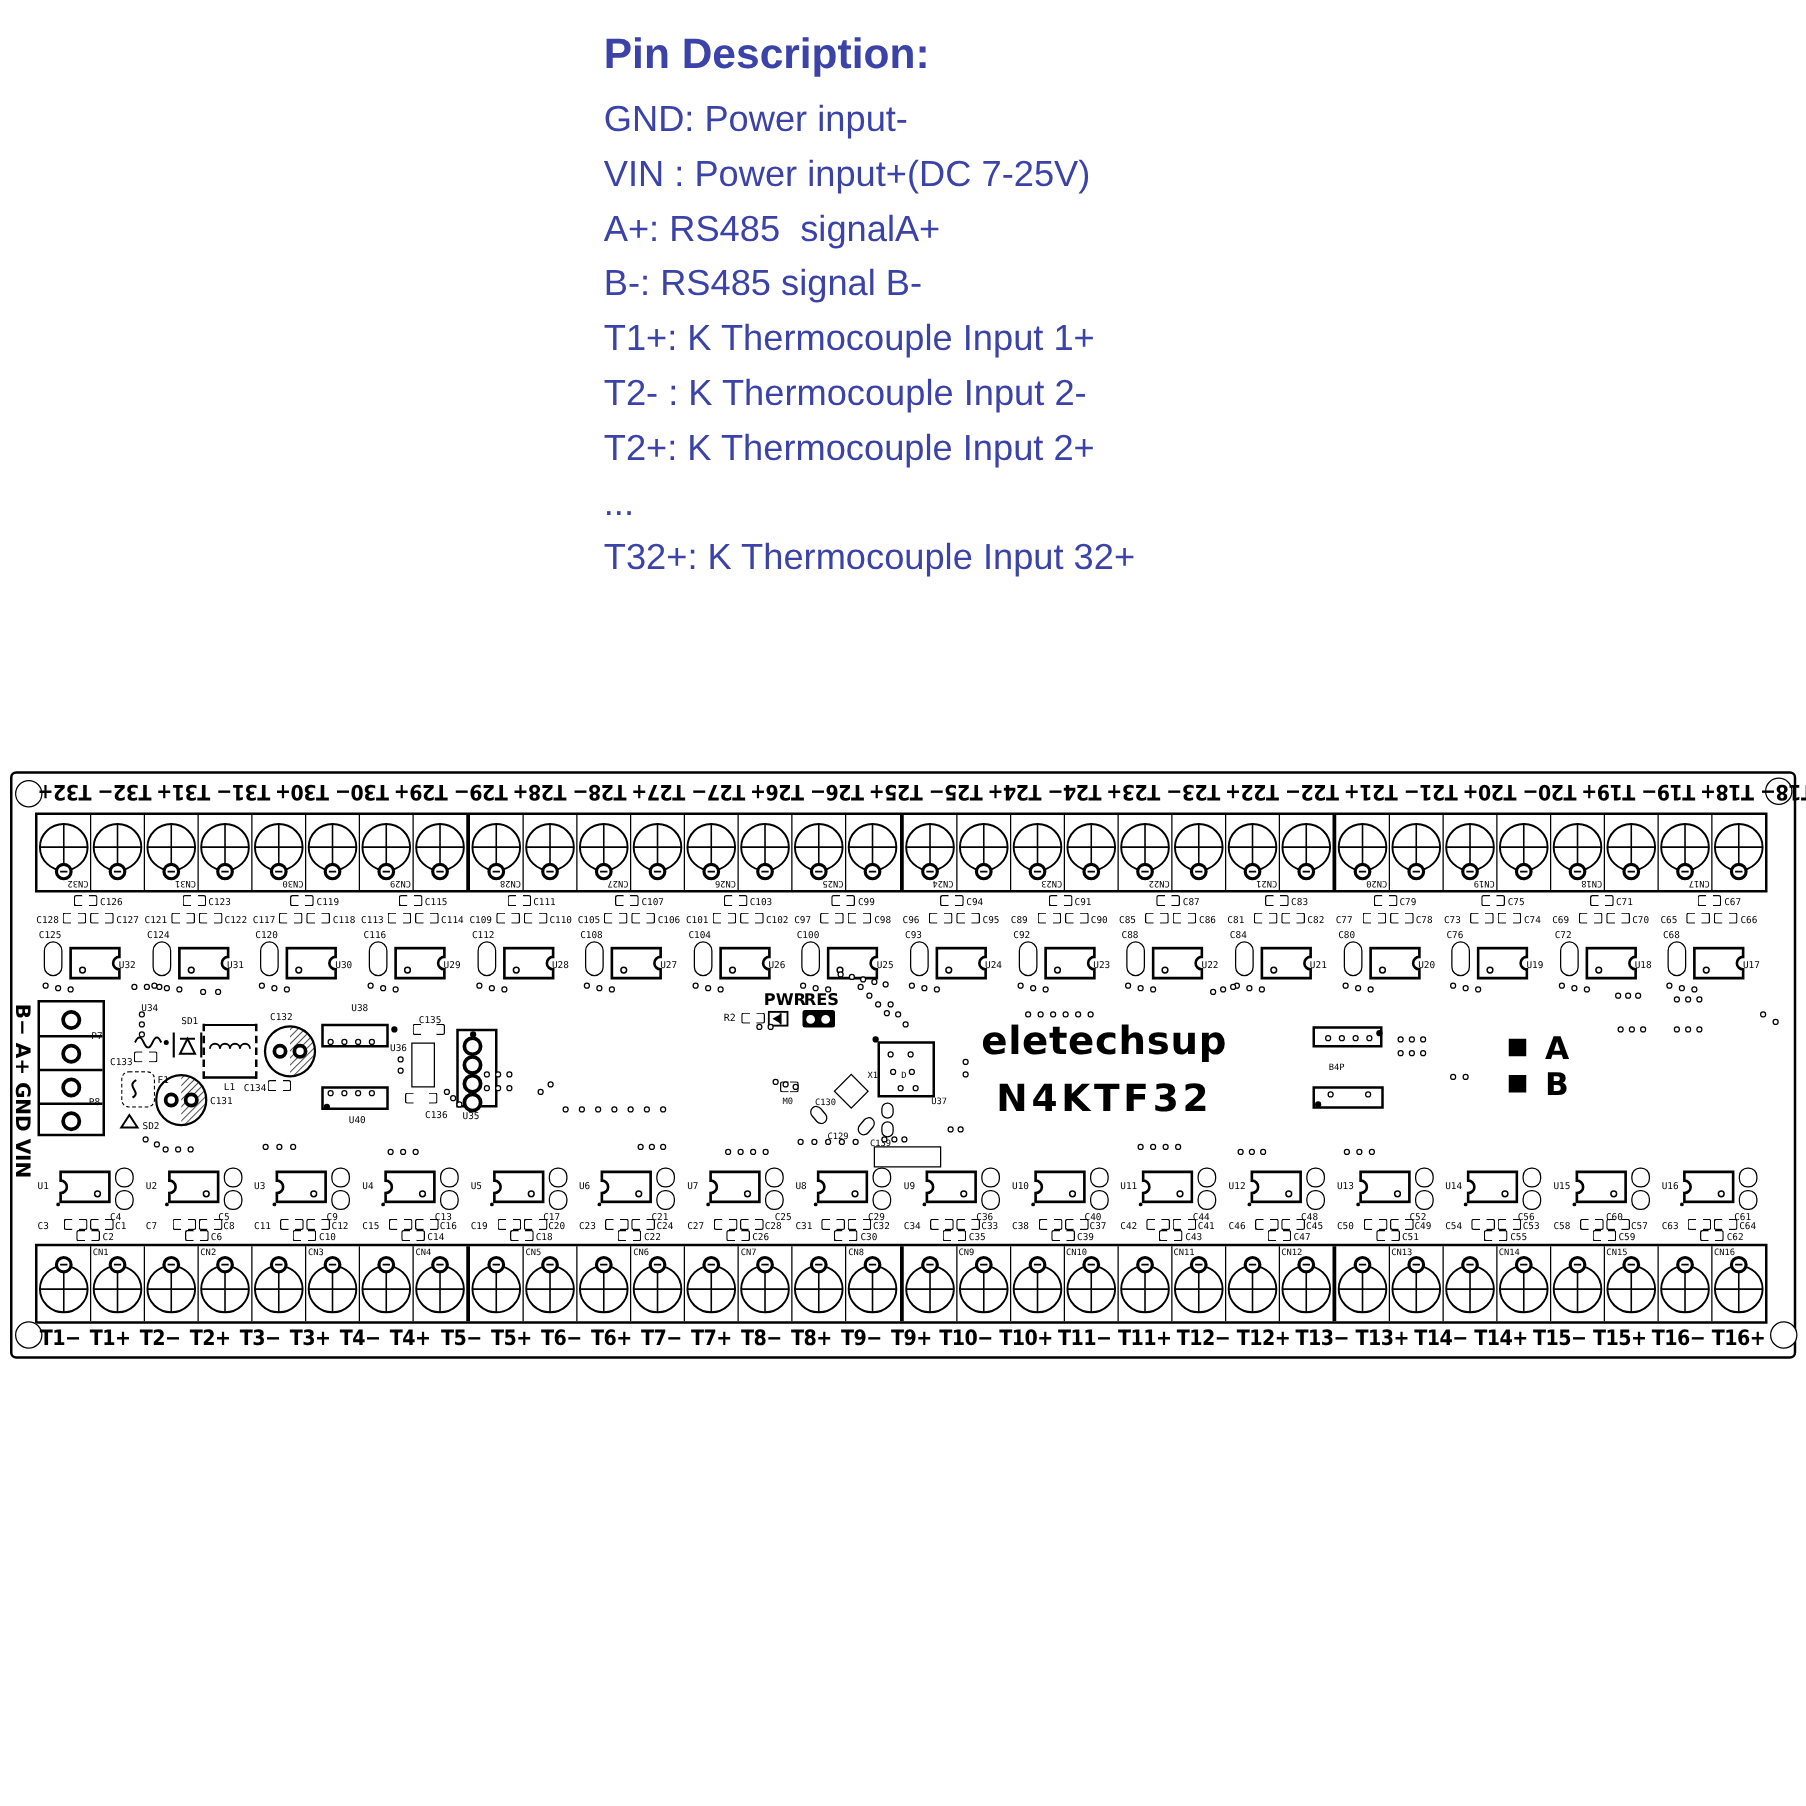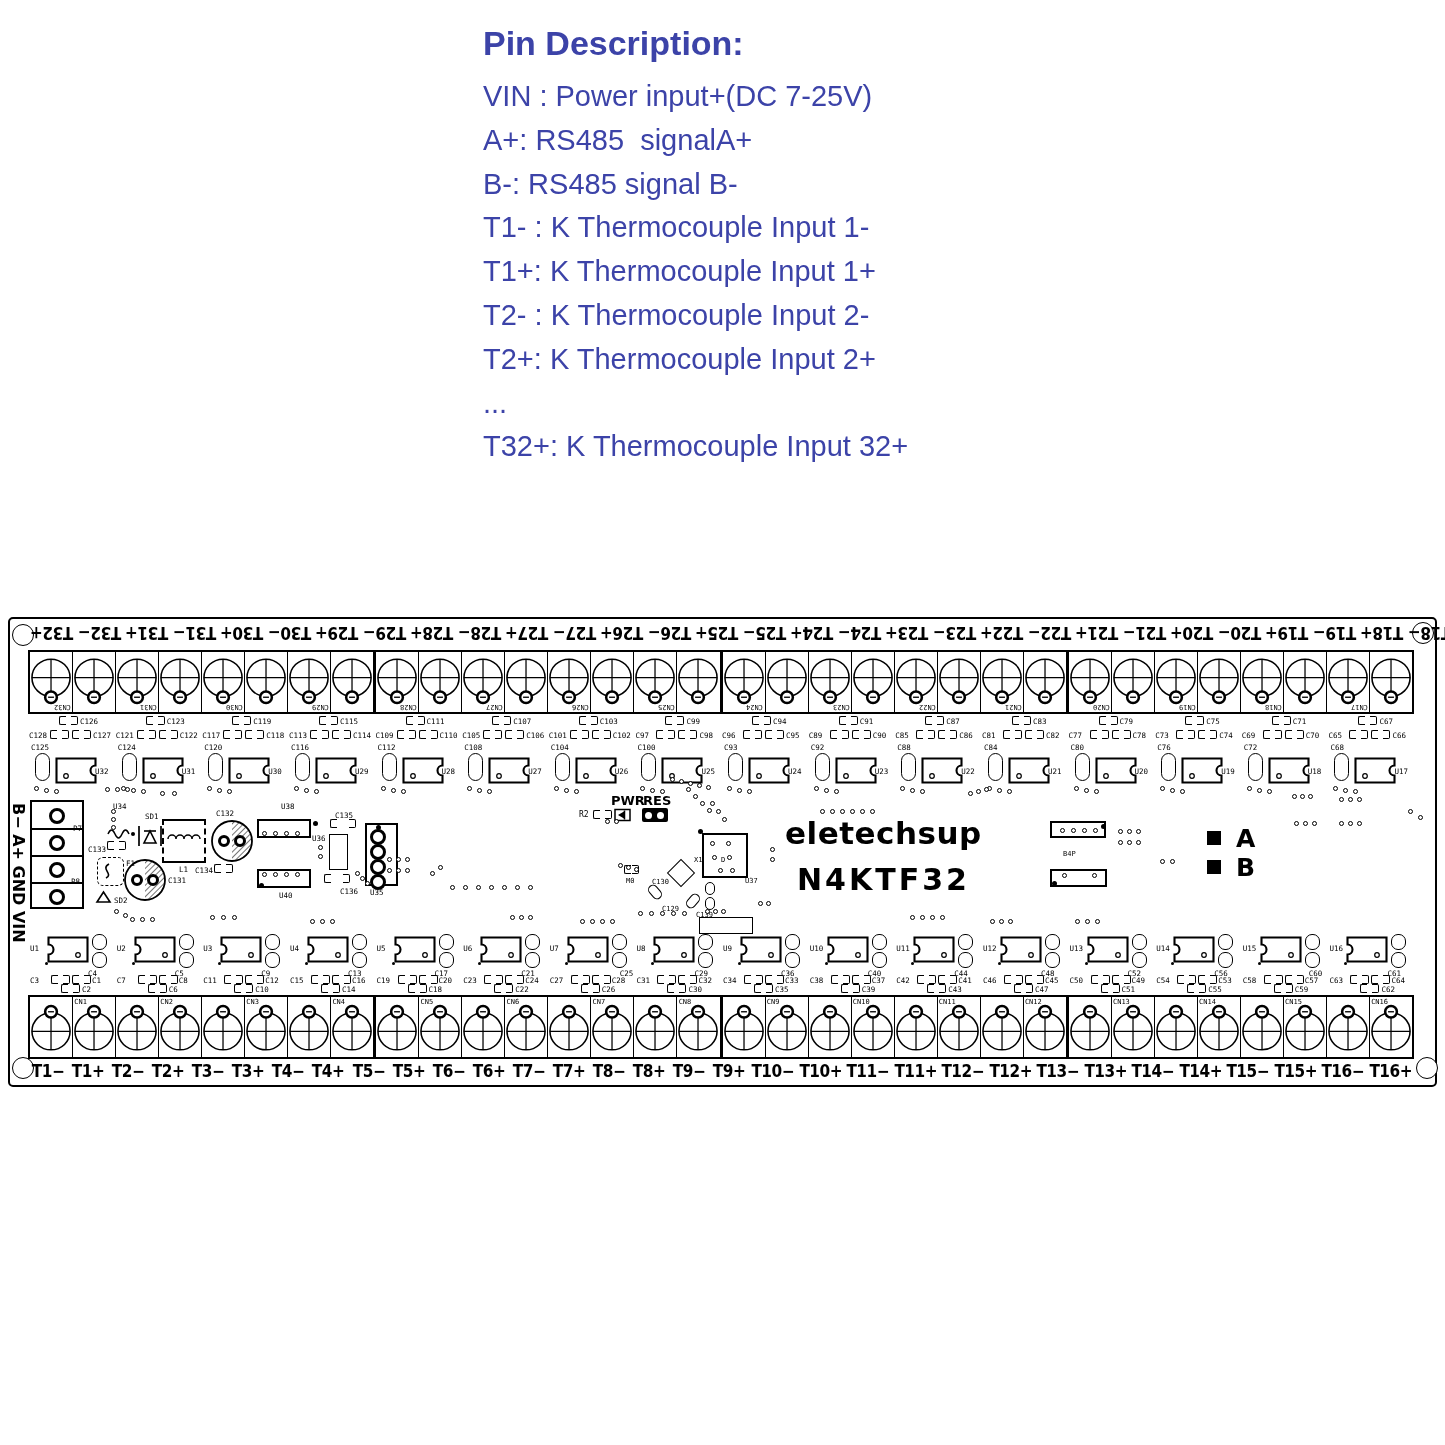--- a/index.html
+++ b/index.html
@@ -72,24 +72,24 @@
   .longrect{position:absolute;left:689px;top:298px;width:54px;height:17px;border:1.8px solid #000;box-sizing:border-box;}
 </style>
 </head>
 <body>
 
 <div class="page">
 
   <section class="pin-desc" style="color: rgb(60, 67, 168);">
     <h1 class="pd-title">Pin Description:</h1>
     <div id="pd-lines">
+        <div class="pd-line">GND: Power input-</div>
         <div class="pd-line">VIN : Power input+(DC 7-25V)</div>
         <div class="pd-line">A+: RS485  signalA+</div>
         <div class="pd-line">B-: RS485 signal B-</div>
-        <div class="pd-line">T1- : K Thermocouple Input 1-</div>
         <div class="pd-line">T1+: K Thermocouple Input 1+</div>
         <div class="pd-line">T2- : K Thermocouple Input 2-</div>
         <div class="pd-line">T2+: K Thermocouple Input 2+</div>
         <div class="pd-line">...</div>
         <div class="pd-line">T32+: K Thermocouple Input 32+</div>
       </div>
   </section>
 
   <div class="board" id="board">
     <span class="hole" style="left:2px;top:5px"></span>
@@ -1151,21 +1151,21 @@
     <span class="pad" style="left:17px;top:30px;width:3px;height:3px"></span>
   </div>
         <div class="tg">
     <span class="clabel" style="left:2px;top:12px">U15</span>
     <span class="icwrap" style="left:19px;top:4px"><svg width="42" height="27" viewBox="0 0 42 27">
     <path d="M40.5,1.5 H1.5 V8.5 A5,5 0 0 1 1.5,18.5 V25.5 H40.5 Z" fill="#fff" stroke="#000" stroke-width="2.1"></path>
     <circle cx="31" cy="19" r="2.3" fill="none" stroke="#000" stroke-width="1.2"></circle>
             </svg></span>
     <span class="ecap" style="left:64px;top:2px"></span>
     <span class="ecap" style="left:64px;top:20px"></span>
-    <span class="clabel" style="left:68px;top:37px">C60</span>
+    <span class="clabel" style="left:44px;top:37px">C60</span>
     <span class="clabel" style="left:2px;top:44px">C58</span>
     <span class="cap" style="left:23px;top:43px"></span>
     <span class="cap" style="left:44px;top:43px"></span>
     <span class="clabel" style="left:64px;top:44px">C57</span>
     <span class="cap" style="left:33px;top:52px"></span>
     <span class="clabel" style="left:54px;top:53px">C59</span>
     <span class="pad" style="left:17px;top:30px;width:3px;height:3px"></span>
   </div>
         <div class="tg">
     <span class="clabel" style="left:2px;top:12px">U16</span>

